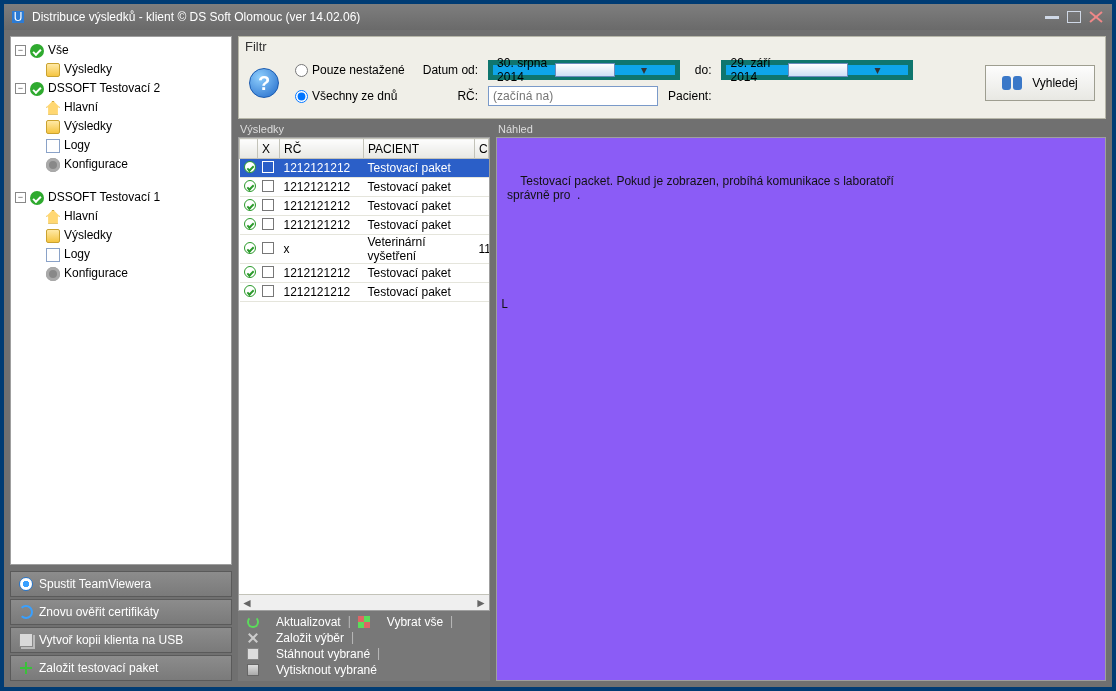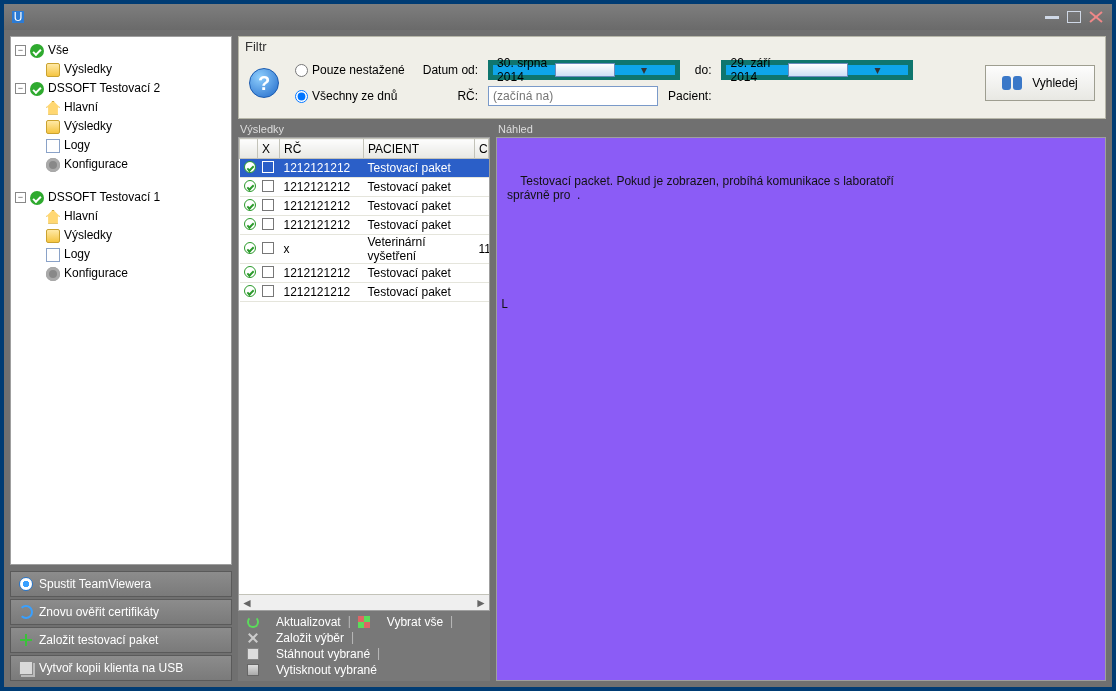--- a/index.html
+++ b/index.html
@@ -88,20 +88,21 @@
 </head>
 <body>
 
 <div class="window">
 
   <div class="titlebar">
     <svg class="wicon" viewBox="0 0 16 16">
         <rect x="2" y="2" width="12" height="12" fill="#2c7bd4"></rect>
         <text x="8" y="12" text-anchor="middle" fill="#fff" font-size="10">U</text>
       </svg>
+    <span>Distribuce výsledků - klient © DS Soft Olomouc (ver 14.02.06)</span>
     <span class="spacer"></span>
     <span class="wbtn">
         <svg width="14" height="3">
           <rect width="14" height="3" fill="#cfd8e6"></rect>
         </svg>
       </span>
     <span class="wbtn">
         <svg width="14" height="12">
           <rect x="0" y="0" width="14" height="12" fill="none" stroke="#cfd8e6" stroke-width="2"></rect>
         </svg>
@@ -216,26 +217,26 @@
       <div class="sidebar-actions">
         <div class="act">
             <span class="aicon tv"></span>
             <span>Spustit TeamViewera</span>
           </div>
         <div class="act">
             <span class="aicon refresh"></span>
             <span>Znovu ověřit certifikáty</span>
           </div>
         <div class="act">
+            <span class="aicon copy"></span>
+            <span>Vytvoř kopii klienta na USB</span>
+          </div>
+        <div class="act">
             <span class="aicon plus"></span>
             <span>Založit testovací paket</span>
-          </div>
-        <div class="act">
-            <span class="aicon copy"></span>
-            <span>Vytvoř kopii klienta na USB</span>
           </div>
       </div>
     </div>
 
     <div class="main">
 
       <div class="filter-box">
         <div class="ftitle">Filtr</div>
         <div class="filter-body">
           <div class="help-icon">?</div>

